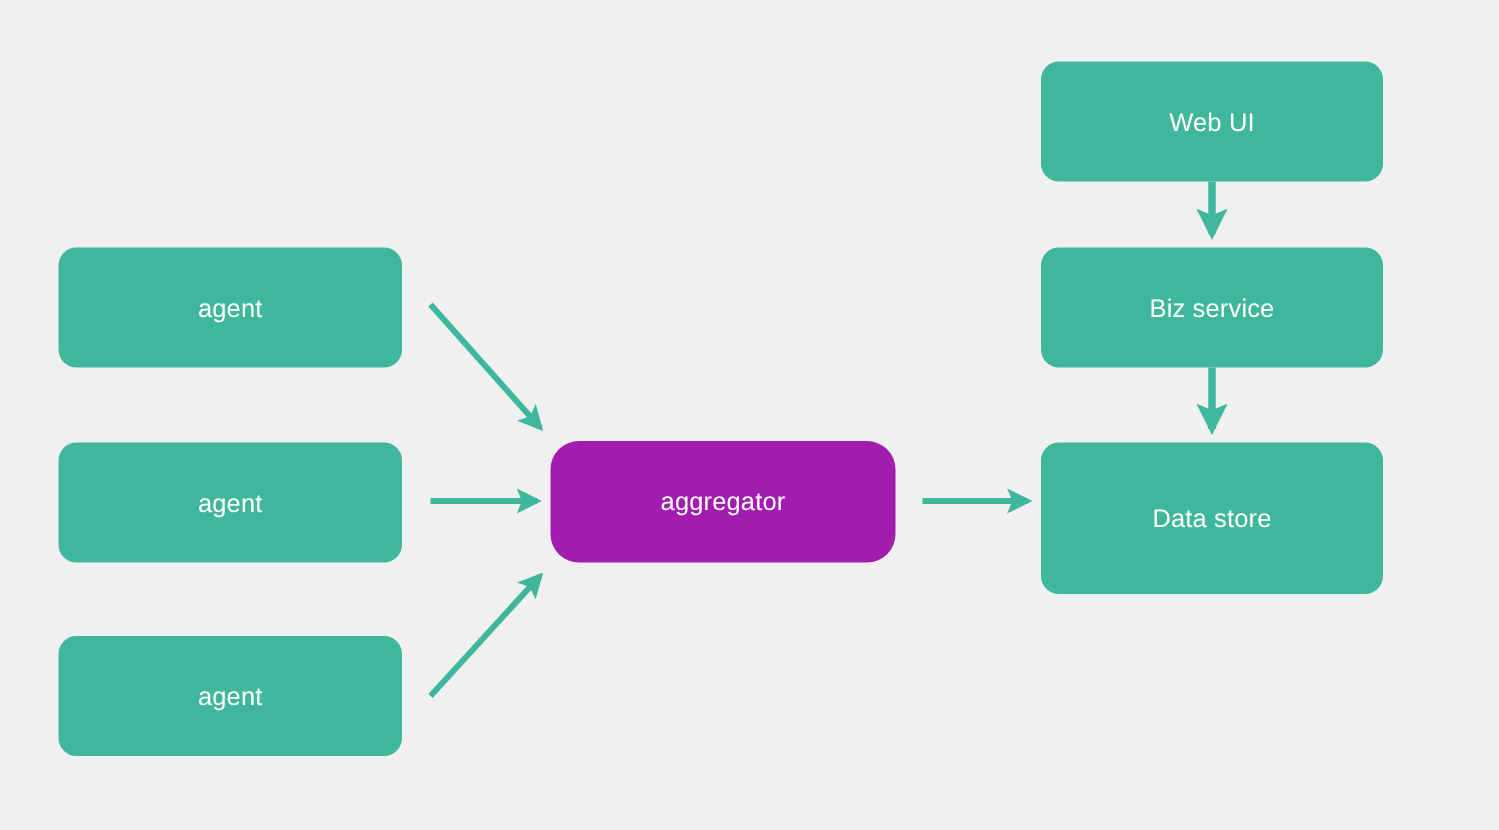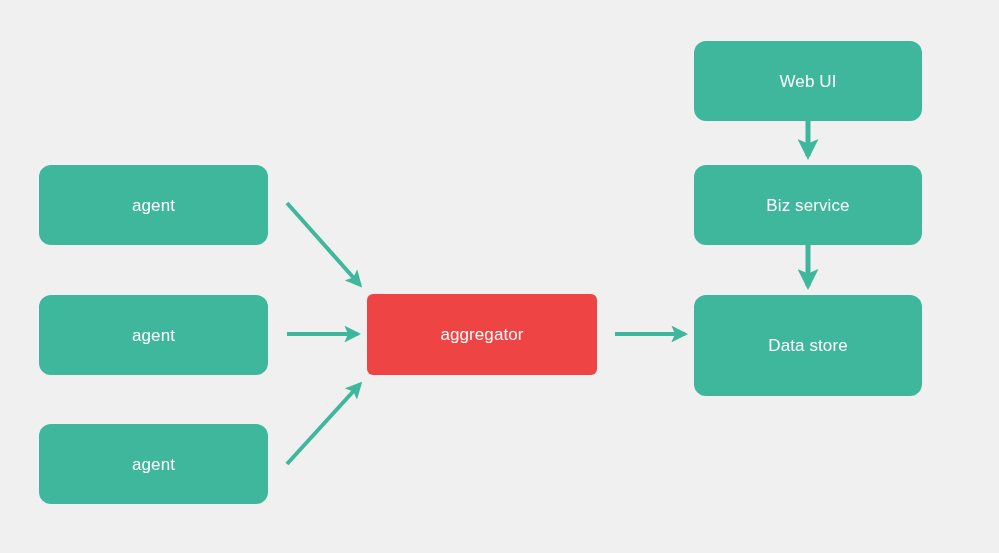--- a/index.html
+++ b/index.html
@@ -81,21 +81,21 @@
   </div>
 
   <div class="node" style="left: 39px; top: 295px; width: 229px; height: 80px; background: rgb(63, 183, 156); color: rgb(255, 255, 255); border-radius: 12px; font-size: 17px;">
     <span class="node-label">agent</span>
   </div>
 
   <div class="node" style="left: 39px; top: 424px; width: 229px; height: 80px; background: rgb(63, 183, 156); color: rgb(255, 255, 255); border-radius: 12px; font-size: 17px;">
     <span class="node-label">agent</span>
   </div>
 
-  <div class="node" style="left: 367px; top: 294px; width: 230px; height: 81px; background: #ef4444; color: rgb(255, 255, 255); border-radius: 6px; font-size: 17px;">
+  <div class="node" style="left: 367px; top: 294px; width: 230px; height: 81px; background: #a21caf; color: rgb(255, 255, 255); border-radius: 19px; font-size: 17px;">
     <span class="node-label">aggregator</span>
   </div>
 
   <div class="node" style="left: 694px; top: 41px; width: 228px; height: 80px; background: rgb(63, 183, 156); color: rgb(255, 255, 255); border-radius: 12px; font-size: 17px;">
     <span class="node-label">Web UI</span>
   </div>
 
   <div class="node" style="left: 694px; top: 165px; width: 228px; height: 80px; background: rgb(63, 183, 156); color: rgb(255, 255, 255); border-radius: 12px; font-size: 17px;">
     <span class="node-label">Biz service</span>
   </div>

